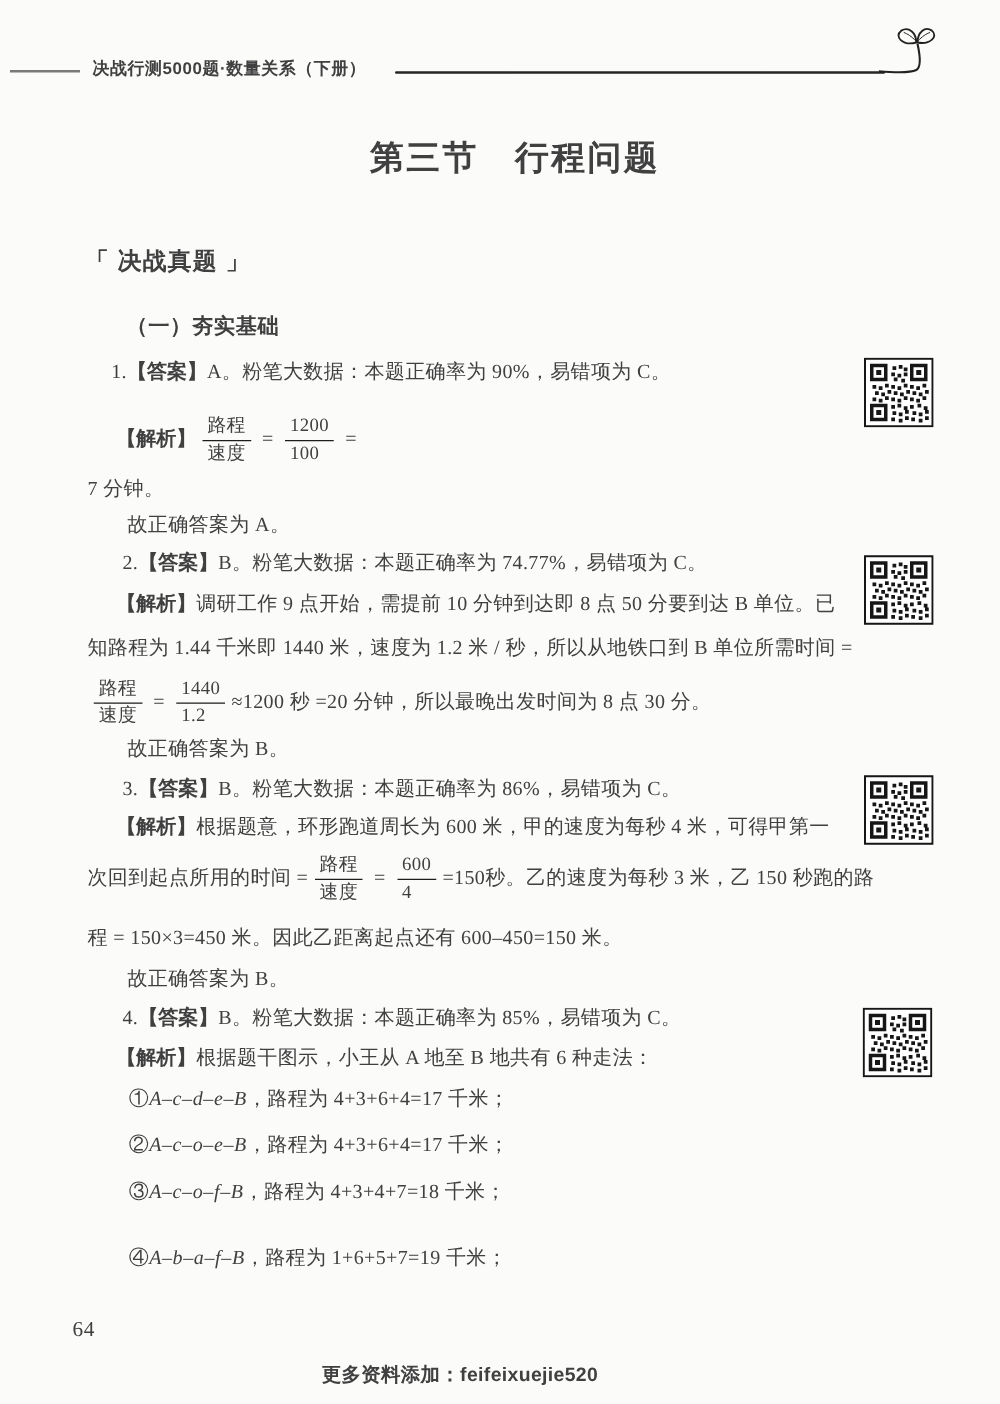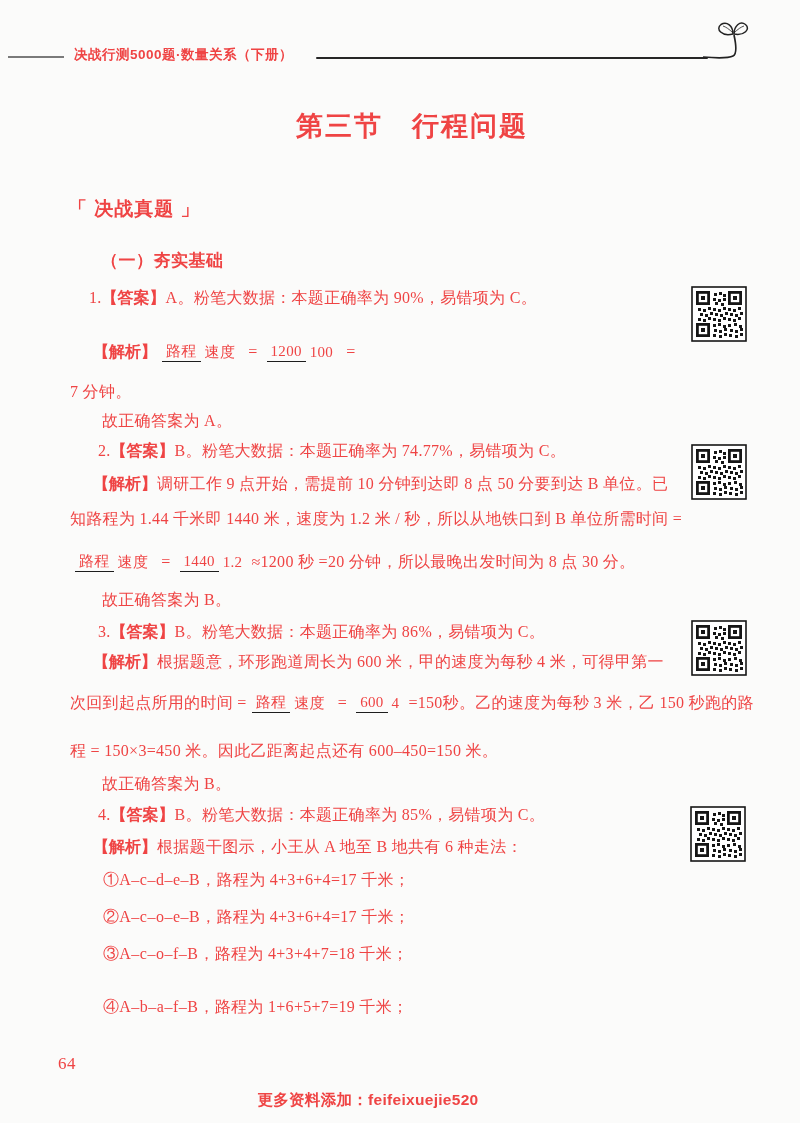--- a/index.html
+++ b/index.html
@@ -1,18 +1,18 @@
 <!DOCTYPE html>
 <html lang="zh"><head>
 <meta charset="utf-8">
 <style>
   html,body{margin:0;padding:0;background:#fbfbfa;}
   .page{
     position:relative;width:800px;height:1123px;background:#fbfbfa;
-    overflow:hidden;color:#ef4444;
+    overflow:hidden;color:#404040;
     font-family:"Liberation Serif","DejaVu Serif",serif;
   }
   
   .rule-a{position:absolute;left:8px;top:56px;width:56px;height:2px;background:#7a7a7a;}
   .rule-b{position:absolute;left:316px;top:57px;width:392px;height:2px;background:#262626;border-radius:1px;}
   .book-title{
     position:absolute;left:74px;top:46px;font-size:13.5px;font-weight:700;
     font-family:"Liberation Sans","DejaVu Sans",sans-serif;letter-spacing:.5px;white-space:nowrap;
   }
   .sprout{position:absolute;left:703px;top:20px;width:50px;height:42px;}
@@ -29,25 +29,25 @@
   }
   .subsection-heading{
     position:absolute;left:101px;top:249px;
     font-family:"Liberation Sans","DejaVu Sans",sans-serif;
     font-size:17px;font-weight:700;letter-spacing:.5px;white-space:nowrap;
   }
   
   .line{position:absolute;font-size:16px;letter-spacing:.3px;white-space:nowrap;line-height:22px;}
   .lbl{font-family:"Liberation Sans","DejaVu Sans",sans-serif;font-weight:700;letter-spacing:0;}
   .fracline{display:flex;align-items:center;height:56px;}
-  .frac{display:inline-flex;flex-direction:row;align-items:center;margin:0 5px;font-size:15px;line-height:1.25;vertical-align:middle;}
+  .frac{display:inline-flex;flex-direction:column;margin:0 5px;font-size:15px;line-height:1.25;vertical-align:middle;}
   .frac .num{display:block;border-bottom:1.4px solid #1d1d1d;padding:0 4px 1px;}
   .frac .den{display:block;padding:1px 4px 0;}
   .eq{margin:0 4px;}
-  .route-path{letter-spacing:.5px;}
+  .route-path{font-style:italic;letter-spacing:.5px;}
   
   .qr{position:absolute;width:56px;height:56px;}
   
   .page-number{position:absolute;left:58px;top:1054px;font-size:17px;letter-spacing:.5px;}
   .promo{
     position:absolute;left:0;top:1090px;width:736px;text-align:center;
     font-family:"Liberation Sans","DejaVu Sans",sans-serif;
     font-size:15.5px;font-weight:700;letter-spacing:.3px;white-space:nowrap;
   }
   .defs-holder{position:absolute;width:0;height:0;overflow:hidden;}

